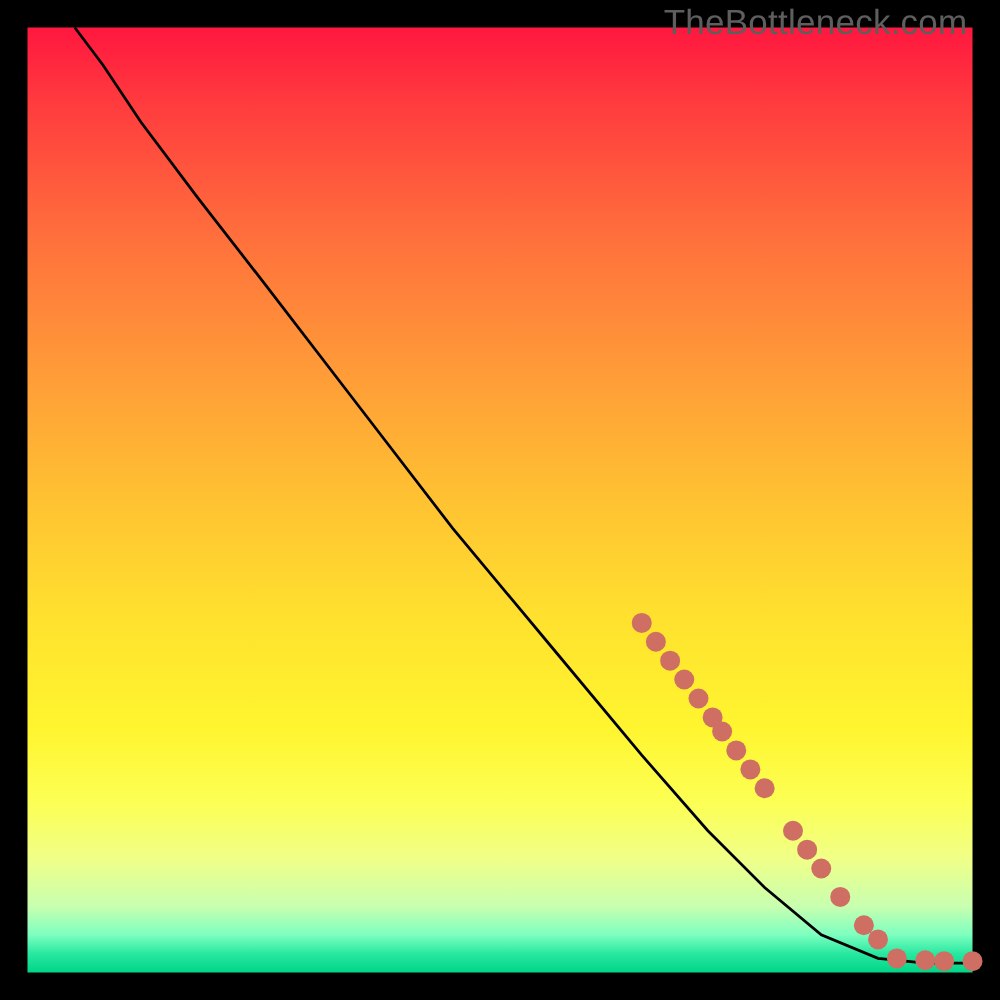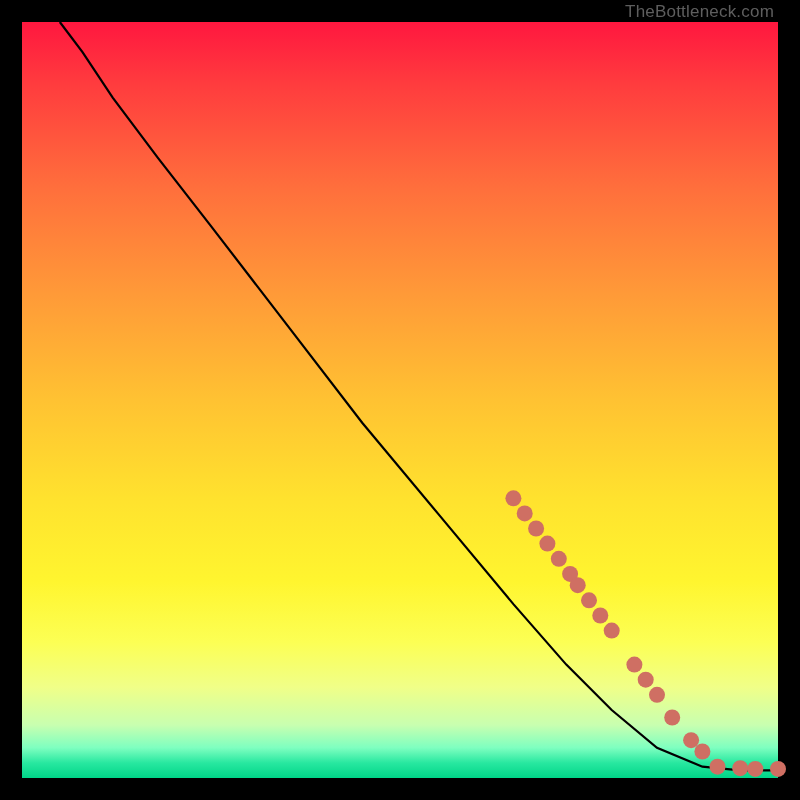--- a/index.html
+++ b/index.html
@@ -31,21 +31,21 @@
       #7effc0 96%,
       #28e8a0 98%,
       #00d588 100%
     );
   }
   .watermark {
     position: absolute;
     top: 2px;
     right: 26px;
     color: #5e5e5e;
-    font-size: 17px;
+    font-size: 28px;
     letter-spacing: 0.2px;
     font-weight: 500;
   }
   svg.overlay {
     position: absolute;
     left: 22px;
     top: 22px;
     width: 756px;
     height: 756px;
     overflow: visible;

